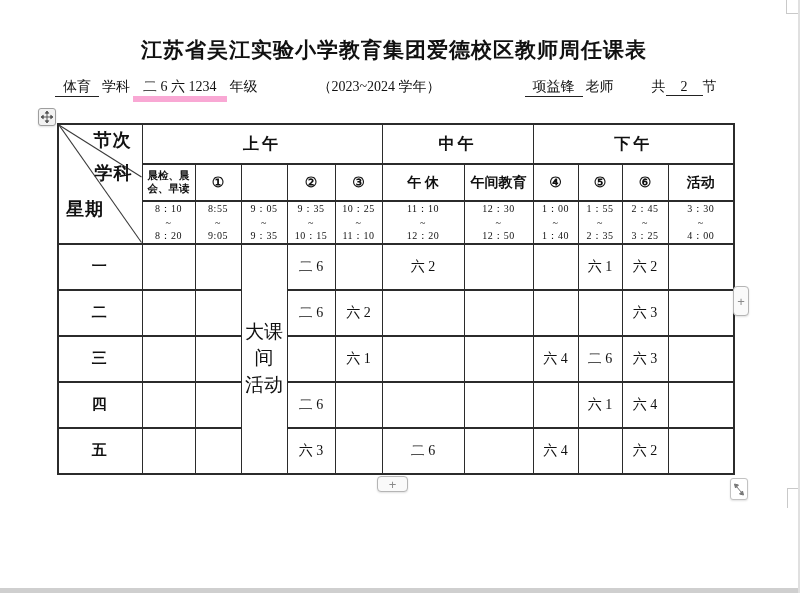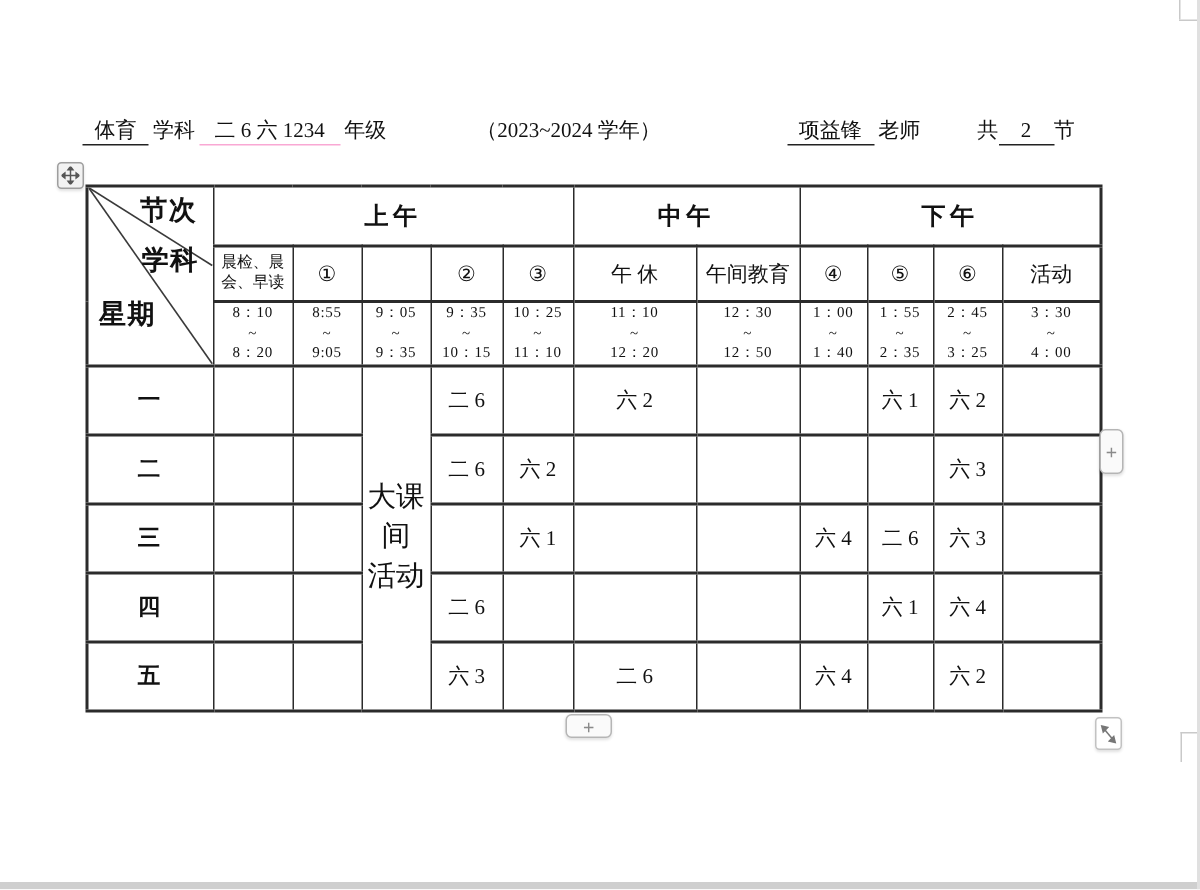--- a/index.html
+++ b/index.html
@@ -11,38 +11,38 @@
   .title {
     position:absolute; top:36px; left:0; width:788px; text-align:center;
     font-size:21px; font-weight:bold; letter-spacing:1px;
     font-family:"Liberation Sans", sans-serif;
   }
   .info {
     position:absolute; top:78px; left:55px; font-size:14px; white-space:nowrap;
   }
   .info span { display:inline-block; }
   .u { border-bottom:1px solid #222; padding:0 8px; }
-  .u-wide { border-bottom:1px solid #f9a8d4; padding:0 10px; }
+  .u-wide { border-bottom:6px solid #f9a8d4; padding:0 10px; }
   .gap-year { margin-left:60px; }
   .gap-teacher { margin-left:84px; }
   .gap-total { margin-left:38px; }
   .u-count { border-bottom:1px solid #222; padding:0 15px; }
 
   
   table.schedule {
     position:absolute; top:123px; left:57px; width:676px;
     border-collapse:collapse; table-layout:fixed;
     border:2px solid #2b2b2b;
   }
   table.schedule td {
     border:1px solid #2b2b2b; border-top-width:2px; border-bottom-width:2px;
     text-align:center; vertical-align:middle; padding:0; overflow:hidden;
   }
   td.bl2 { border-left-width:2px; }
-  tr.rA { height:40px; } tr.rB { height:37px; } tr.rC { height:35px; } tr.rD { height:46px; }
+  tr.rA { height:40px; } tr.rB { height:37px;font-weight:bold; } tr.rC { height:35px; } tr.rD { height:46px; }
 
   td.corner { position:relative; }
   td.corner svg { position:absolute; left:0; top:0; width:100%; height:100%; }
   .c-lab { position:absolute; font-size:18px; font-weight:bold; letter-spacing:1px; }
   .c-jieci { top:3px; right:10px; }
   .c-xueke { top:36px; right:9px; }
   .c-xingqi { top:72px; left:7px; }
 
   td.group { font-weight:bold; font-size:16px; letter-spacing:3px; }
   td.lbl { font-size:14px; }
@@ -71,20 +71,21 @@
   .m-br-h { left:787px; top:488px; width:12px; height:1px; }
   .m-br-v { left:787px; top:488px; width:1px; height:20px; }
   .win-bottom { position:absolute; left:0; top:588px; width:800px; height:5px; background:#cfcfcf; }
   .win-right { position:absolute; left:798px; top:0; width:2px; height:593px; background:#e0e0e0; }
 </style>
 </head>
 <body>
 
 <div class="sheet">
 
+  <div class="title">江苏省吴江实验小学教育集团爱德校区教师周任课表</div>
 
   <div class="info"><span class="u">体育</span><span style="margin-left:3px;">学科</span><span class="u-wide" style="margin-left:3px;">二 6 六 1234</span><span style="margin-left:3px;">年级</span><span class="gap-year">（2023~2024 学年）</span><span class="u gap-teacher">项益锋</span><span style="margin-left:3px;">老师</span><span class="gap-total">共</span><span class="u-count">2</span><span>节</span></div>
 
   <table class="schedule">
     <colgroup>
       <col style="width:84px">
         <col style="width:53px">
         <col style="width:46px">
         <col style="width:46px">
       <col style="width:48px">

